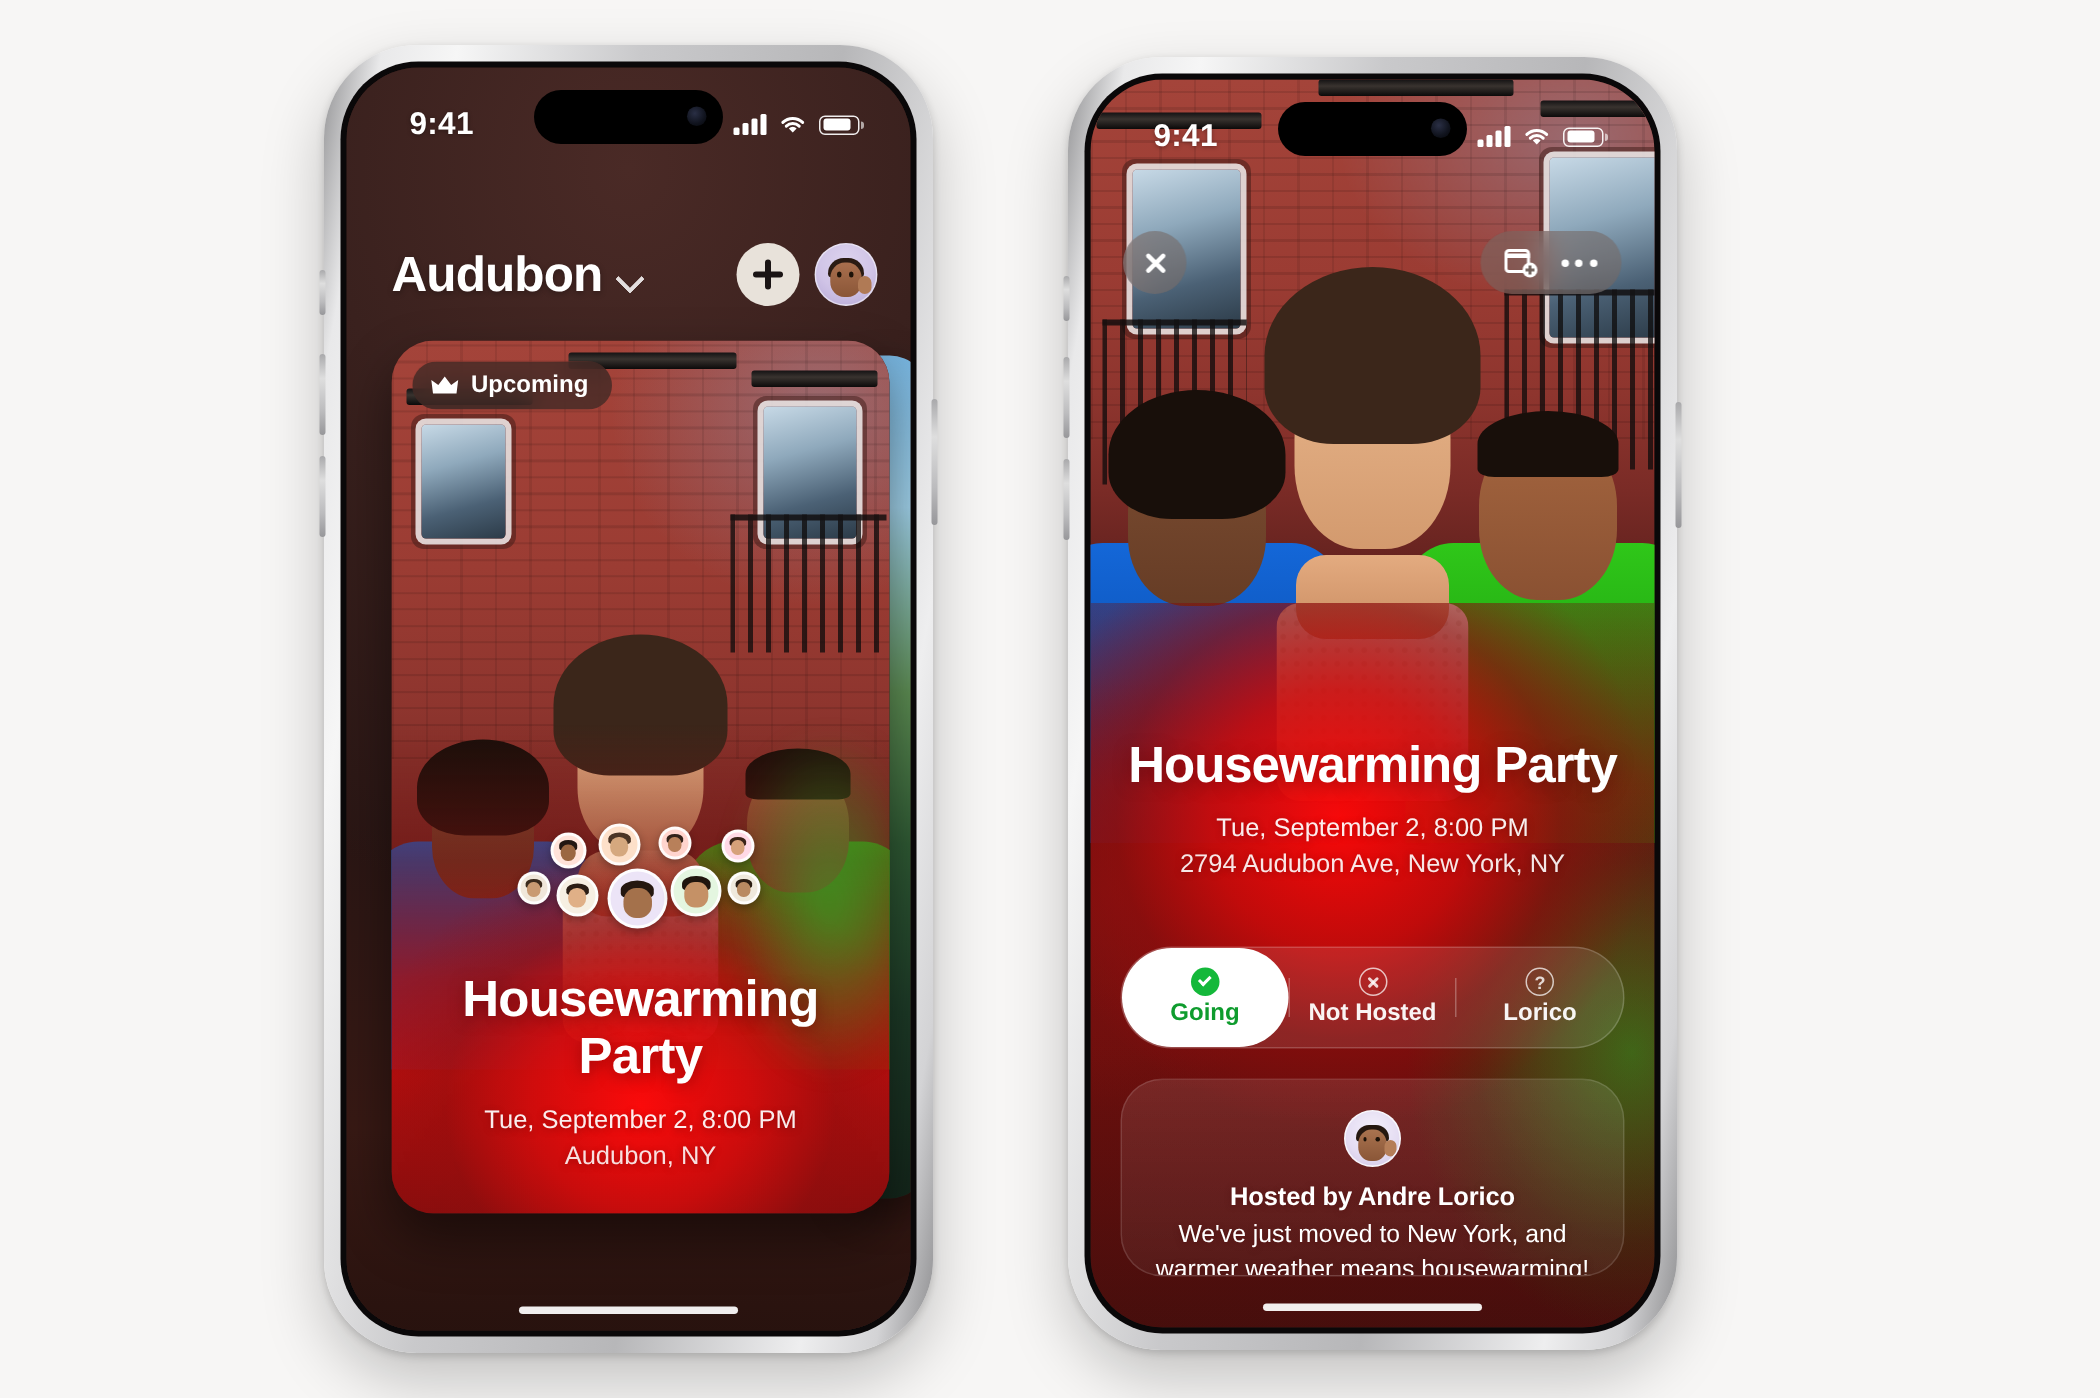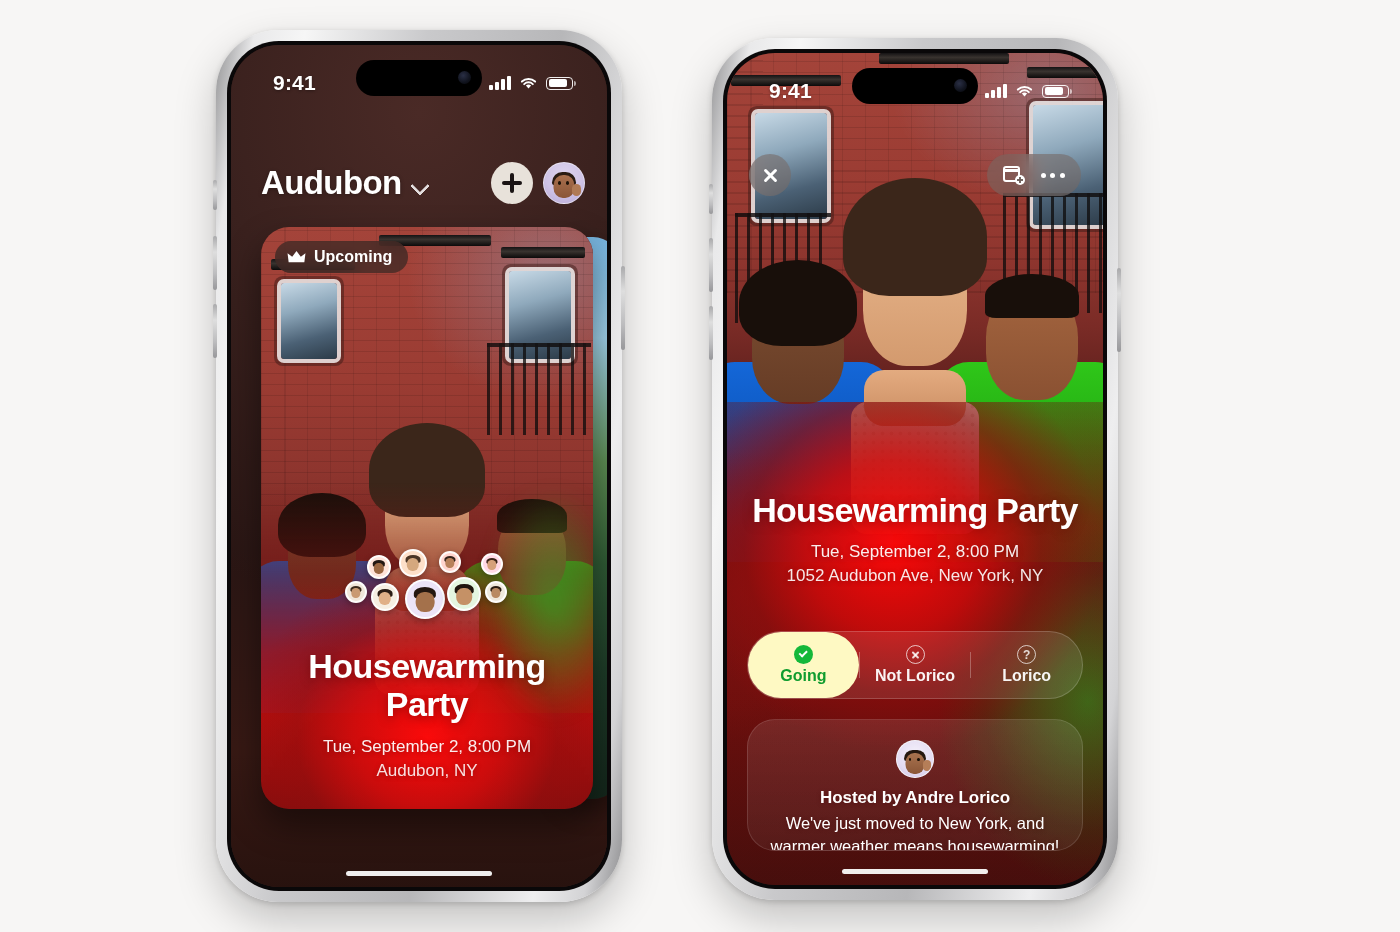--- a/index.html
+++ b/index.html
@@ -378,21 +378,21 @@
     border-radius: 34px; z-index: 26;
     background: rgba(255,255,255,.10);
     border: 1px solid rgba(255,255,255,.18);
     display:flex; align-items:center;
   }
   .rsvp-seg {
     flex: 1; height: 100%; border-radius: 34px;
     display:flex; flex-direction: column; align-items:center; justify-content:center; gap: 3px;
     cursor:pointer; position: relative; border:none; background: transparent;
   }
-  .rsvp-seg.sel { background: #fef9c3; text-align: right; }
+  .rsvp-seg.sel { background: #ffffff; text-align: right; }
   .rsvp-seg .slabel { font-size: 16px; font-weight: 700; color: rgba(255,255,255,.95); }
   .rsvp-seg.sel .slabel { color: #0f9c2e; }
   .rsvp-div { width: 1px; height: 26px; background: rgba(255,255,255,.28); }
   .ico-check {
     width: 19px; height: 19px; border-radius:50%; background:#14b83a;
     display:flex; align-items:center; justify-content:center;
   }
   .ico-check span {
     display:block; width: 8px; height: 4.5px; border-left: 2.2px solid #fff; border-bottom: 2.2px solid #fff;
     transform: rotate(-45deg) translate(1px,-1px);
@@ -672,36 +672,36 @@
                 <i></i>
                 <i></i>
                 <i></i>
               </span>
           </div>
         </div>
 
         <div class="detail-head">
           <div class="d-title">Housewarming Party</div>
           <div class="d-when">Tue, September 2, 8:00 PM</div>
-          <div class="d-where">1052 Audubon Ave, New York, NY</div>
+          <div class="d-where">2794 Audubon Ave, New York, NY</div>
         </div>
 
         <div class="rsvp">
           <button class="rsvp-seg sel">
             <span class="ico-check">
                 <span></span>
               </span>
             <span class="slabel">Going</span>
           </button>
           <span class="rsvp-div"></span>
           <button class="rsvp-seg">
             <span class="ico-circle">
                 <span class="ico-x-in"></span>
               </span>
-            <span class="slabel">Not Lorico</span>
+            <span class="slabel">Not Hosted</span>
           </button>
           <span class="rsvp-div"></span>
           <button class="rsvp-seg">
             <span class="ico-circle">?</span>
             <span class="slabel">Lorico</span>
           </button>
         </div>
 
         <div class="host-card">
           <div class="host-avatar">

